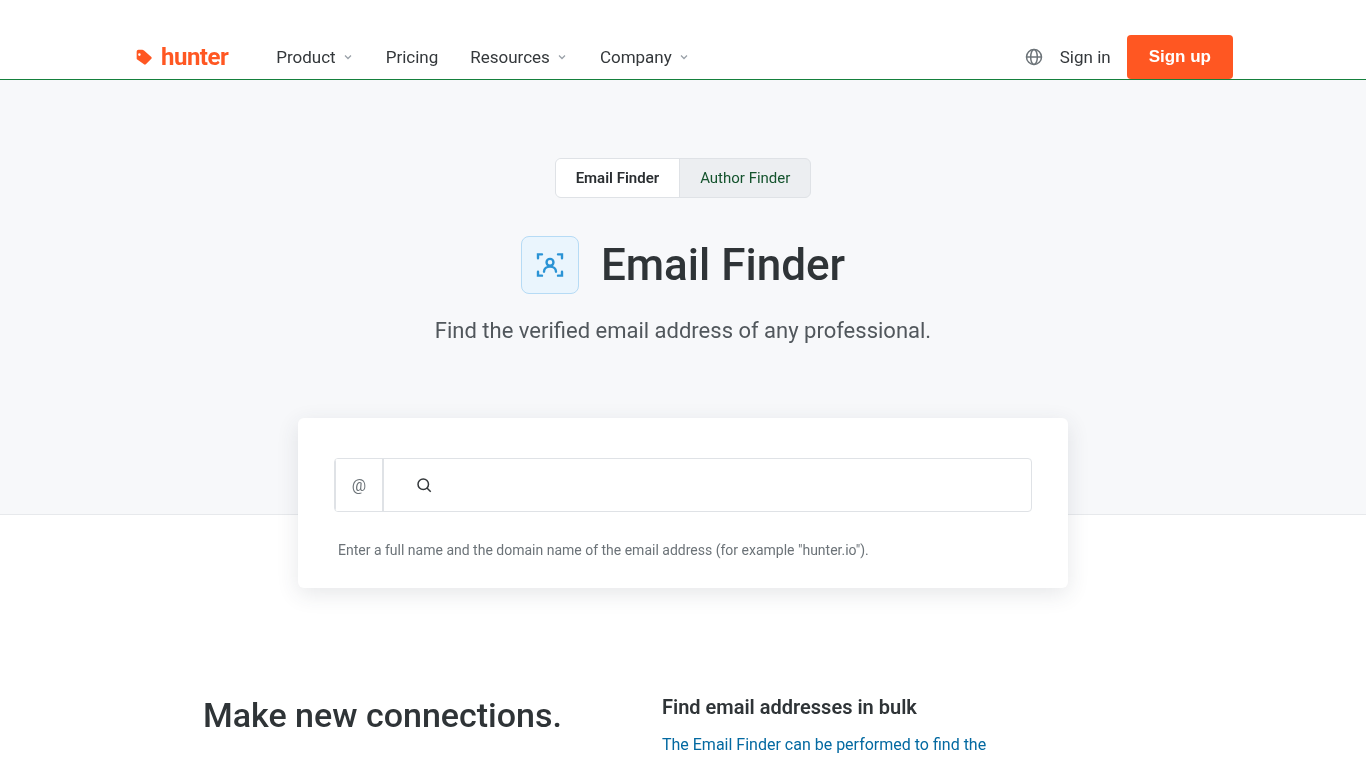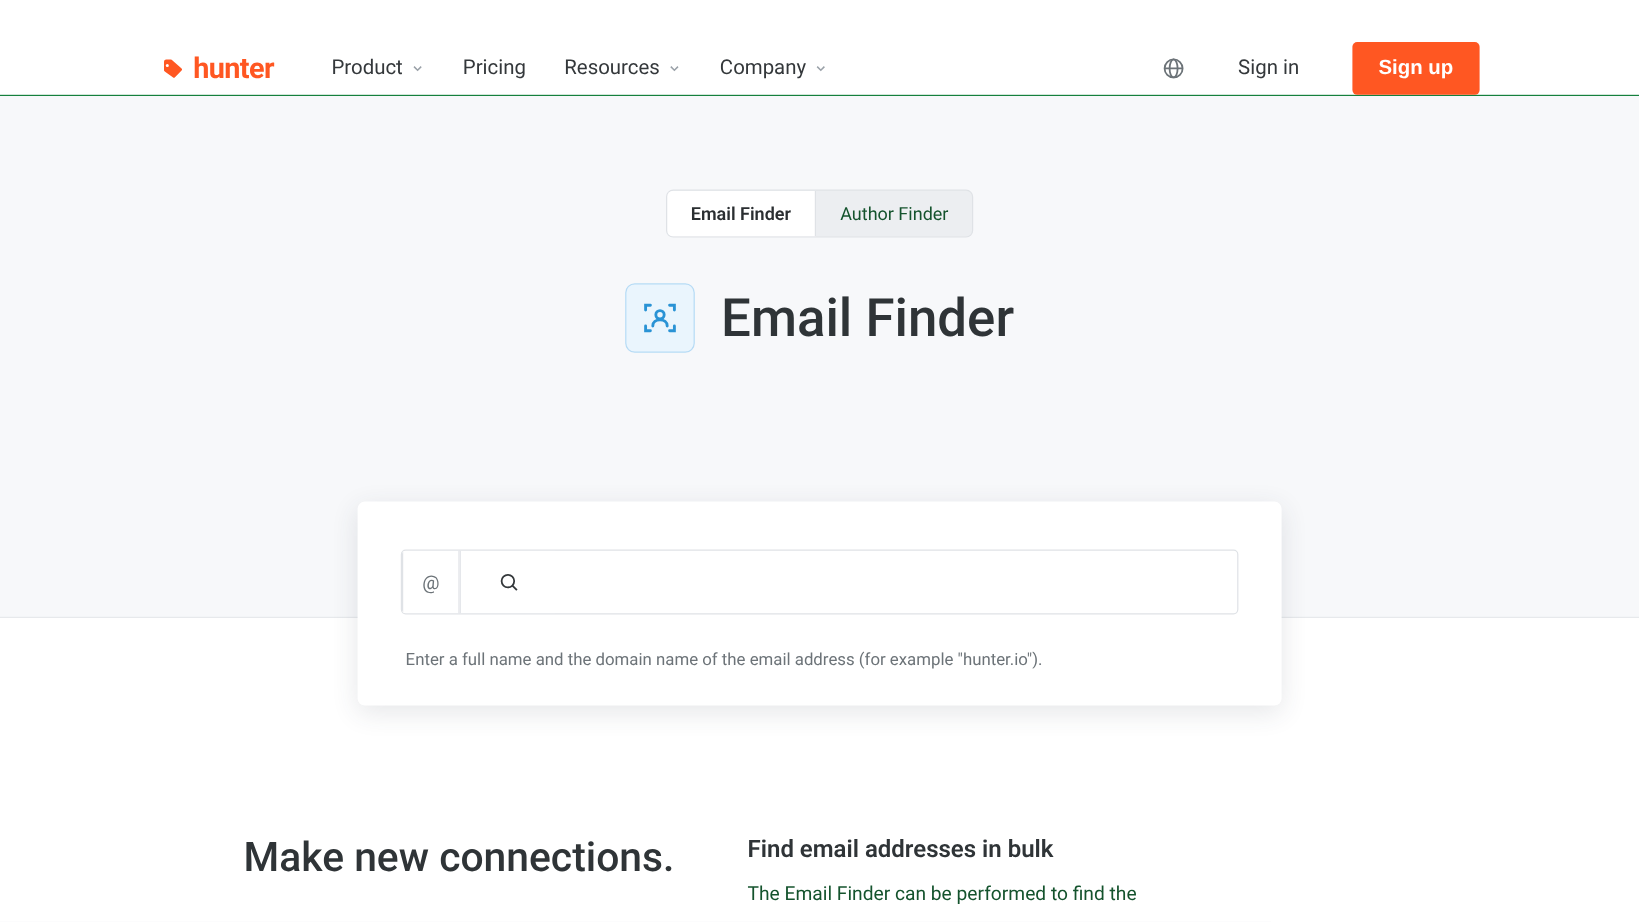--- a/index.html
+++ b/index.html
@@ -50,21 +50,21 @@
     font-size: 17px;
     color: #34383b;
     cursor: pointer;
   }
   .nav-item .chev { color: #9aa1a8; }
 
   .header-right {
     margin-left: auto;
     display: flex;
     align-items: center;
-    gap: 44px;
+    gap: 16px;
   }
   .globe-btn { color: #6c7378; cursor: pointer; display:flex; }
   .signin-link {
     font-size: 17px;
     color: #34383b;
     cursor: pointer;
   }
   .signup-btn {
     background: #ff5722;
     color: #fff;
@@ -195,37 +195,37 @@
     margin-top: 30px;
     padding-left: 4px;
   }
 
   
   .below {
     max-width: 960px;
     margin: 0 auto;
     padding-top: 180px;
     display: flex;
-    gap: 61px;
+    gap: 100px;
   }
   .below-left h2 {
     font-size: 34px;
     font-weight: 500;
     color: #2f3437;
   }
   .below-right { max-width: 380px; }
   .below-right h3 {
     font-size: 20px;
     font-weight: 600;
     color: #2f3437;
     margin-bottom: 14px;
   }
   .below-right p {
     font-size: 16px;
-    color: #14532d;
+    color: #0369a1;
     line-height: 1.5;
   }
 </style>
 </head>
 <body>
 
 <header>
   <div class="header-inner">
 
     <a class="logo">
@@ -290,20 +290,21 @@
           <path d="M18 4 H21 V7"></path>
           <path d="M21 17 V20 H18"></path>
           <path d="M6 20 H3 V17"></path>
         <circle cx="12" cy="10" r="2.6"></circle>
         <path d="M7.5 17 C7.5 14.5 9.5 13.2 12 13.2 C14.5 13.2 16.5 14.5 16.5 17"></path>
       </svg>
     </div>
     <h1 class="page-title">Email Finder</h1>
   </div>
 
+  <p class="subtitle">Find the verified email address of any professional.</p>
 
   <div class="search-card">
     <div class="search-row">
       <div class="at-box">@</div>
       <button class="search-btn">
         <svg width="18" height="18" viewBox="0 0 24 24" fill="none" stroke="currentColor" stroke-width="2">
           <circle cx="11" cy="11" r="7"></circle>
             <line x1="21" y1="21" x2="16" y2="16"></line>
         </svg>
       </button>

